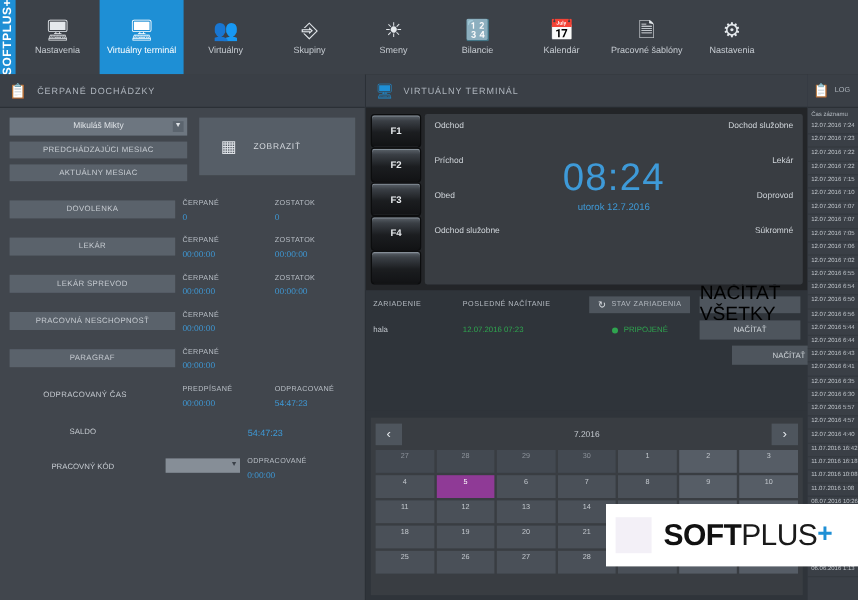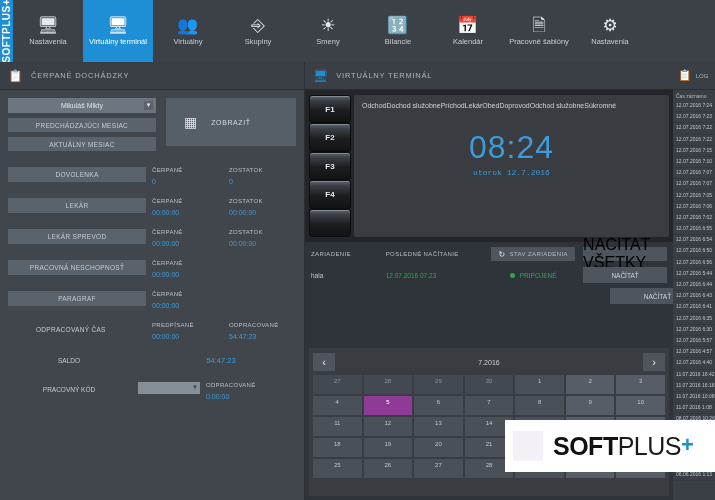--- a/index.html
+++ b/index.html
@@ -119,29 +119,29 @@
   .fcol { width: 42px; display: flex; flex-direction: column; justify-content: space-between; }
   .fkey {
     height: 36px; border-radius: 3px; color: #e7eaed; font-size: 8px; font-weight: bold;
     display: flex; align-items: center; justify-content: center; cursor: pointer;
     background: linear-gradient(#5d646c 0%, #3a3f45 18%, #1b1d20 55%, #121315 100%);
     border: 1px solid #0c0d0e; box-shadow: inset 0 1px 0 #848d96;
   }
   .fkey.blank { color: transparent; }
   .screen {
     flex: 1; background: #393d42; border-radius: 2px; position: relative;
-    display: flex; flex-direction: row; padding: 7px 8px;
+    display: flex; flex-direction: column; padding: 7px 8px;
   }
   .scr-row { display: flex; justify-content: space-between; height: 29px; align-items: flex-start; }
   .scr-row span { color: #cfd4d9; font-size: 7px; }
   .clock {
     position: absolute; left: 0; right: 0; top: 34px; text-align: center;
   }
   .clock .time { color: #3e9ad8; font-size: 32px; font-weight: normal; letter-spacing: 1px; }
-  .clock .date { color: #3e9ad8; font-size: 8px; margin-top: 2px; font-family: Liberation Mono, monospace; }
+  .clock .date { color: #3e9ad8; font-size: 8px; margin-top: 2px; }
 
   
   .dev {
     height: 100px; background: #2f343a; padding: 5px 6px 0 6px;
   }
   .dev-head { display: flex; align-items: center; height: 14px; gap: 4px; }
   .dev-head .dh {
     font-size: 6px; color: #b4bac1; letter-spacing: .4px;
   }
   .dh-1 { width: 80px; }

